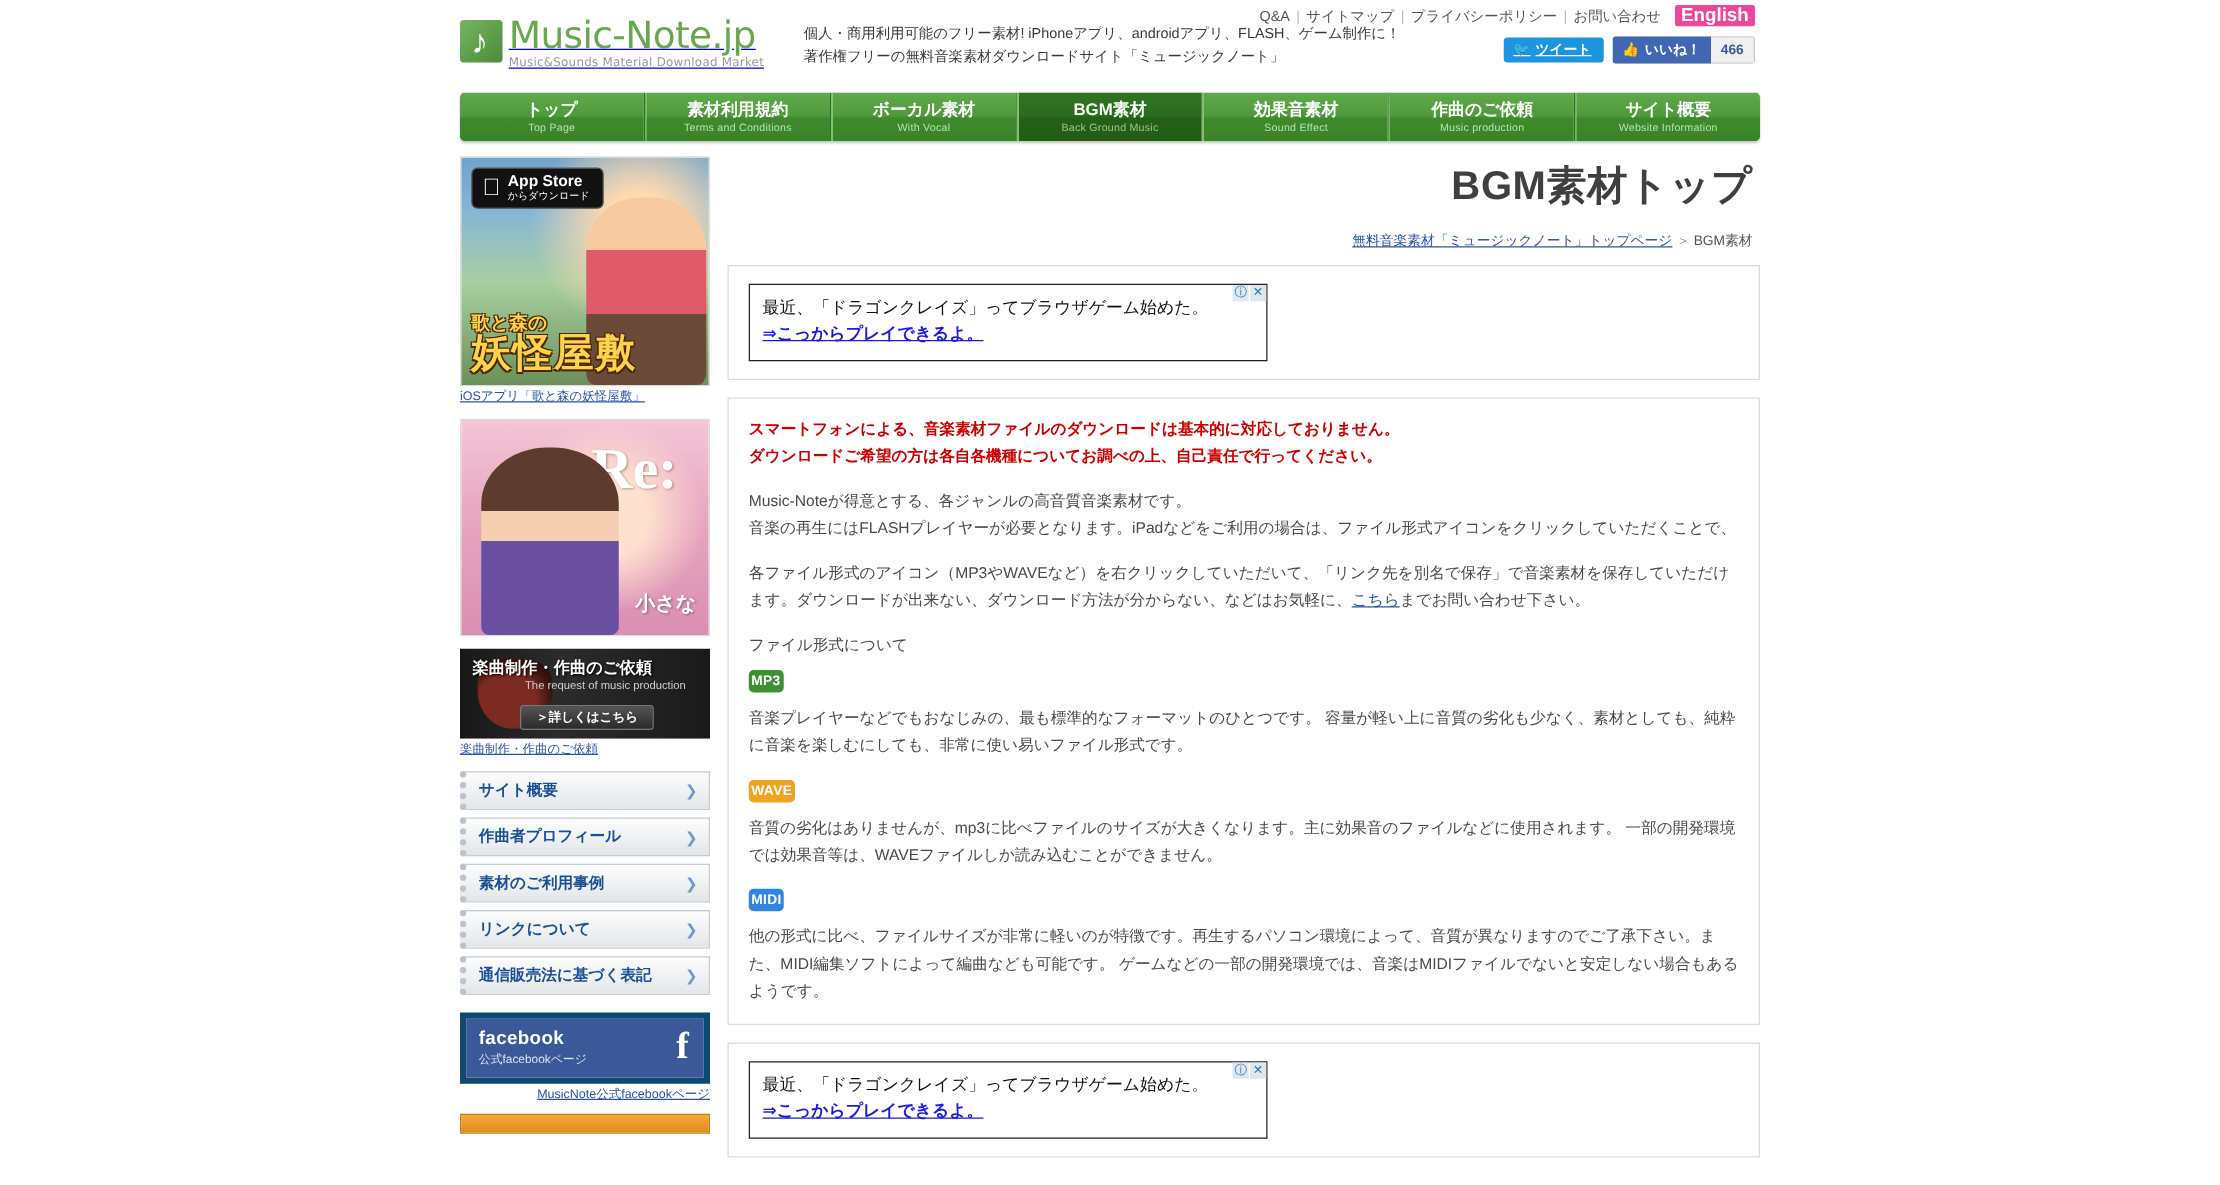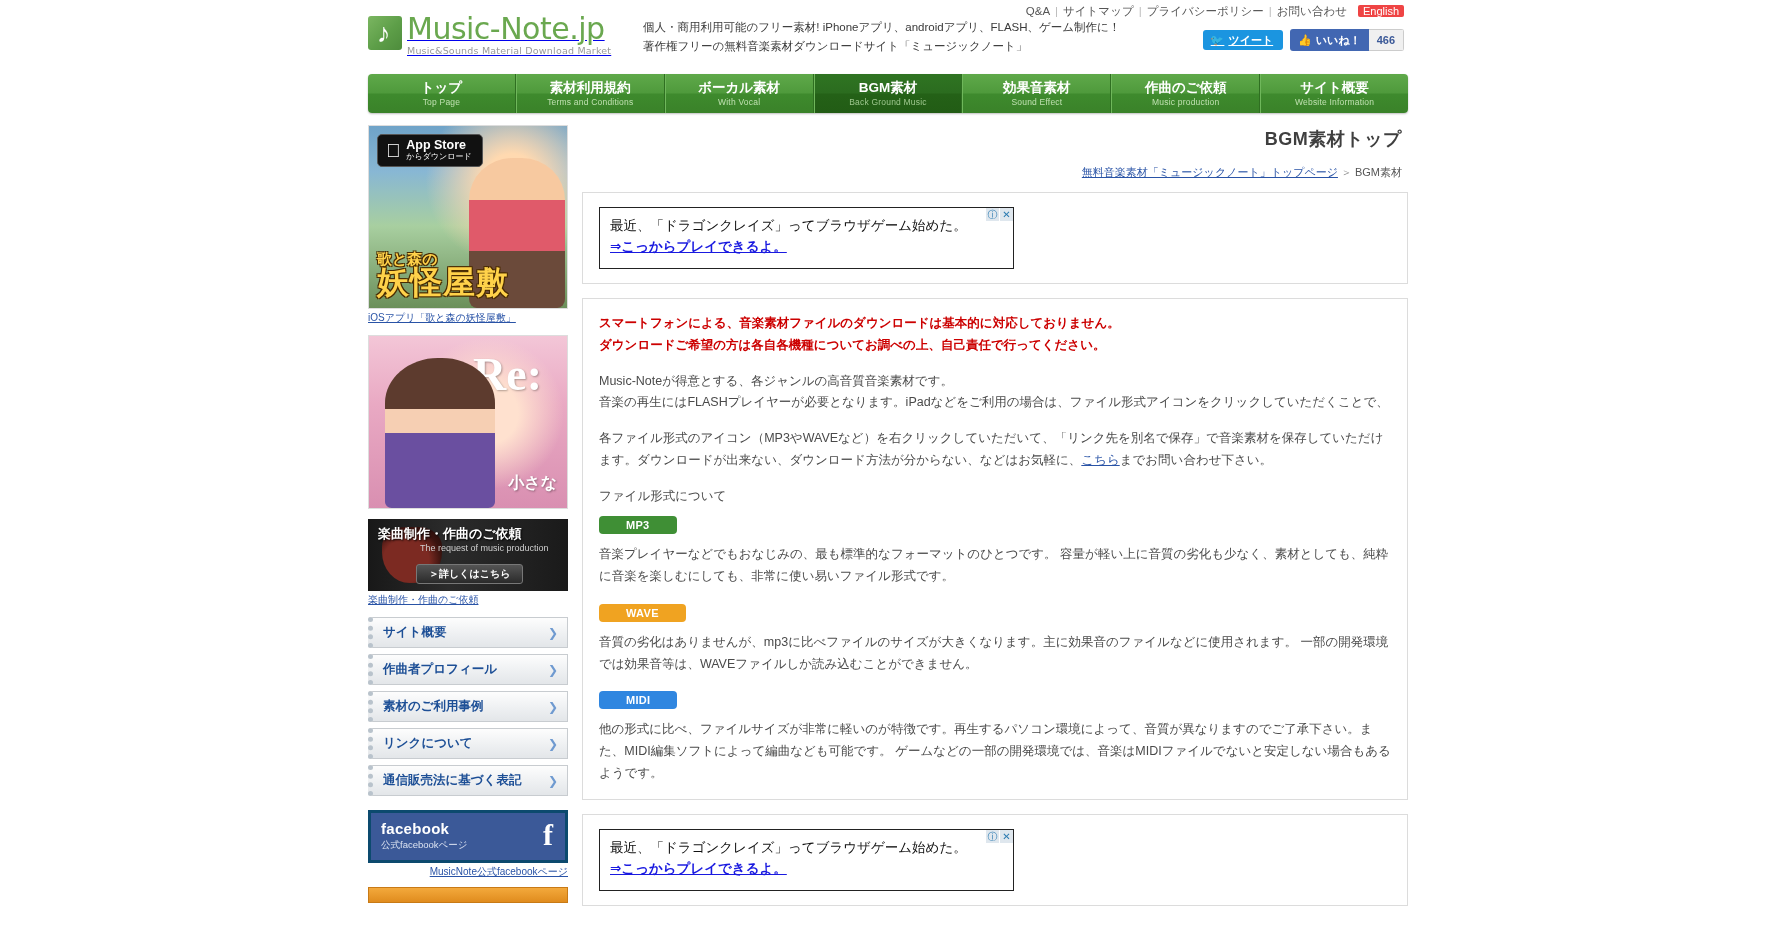--- a/index.html
+++ b/index.html
@@ -77,24 +77,24 @@
     font-size: 11.5px;
     color: #555;
     white-space: nowrap;
   }
   .toplinks a {
     color: #555; text-decoration: none; padding: 0 5px;
   }
   .toplinks .sep { color: #bbb; }
   .btn-english {
     display: inline-block;
-    background: #ef4444;
+    background: #ec4899;
     color: #fff !important;
-    font-size: 11px;
-    font-weight: normal;
+    font-size: 15px;
+    font-weight: bold;
     padding: 2px 9px 3px;
     border-radius: 2px;
     margin-left: 6px;
   }
   .social {
     position: absolute;
     right: 14px; top: 29px;
     display: flex; gap: 7px; align-items: center;
   }
   .tweet-btn {
@@ -282,21 +282,21 @@
     padding: 0 9px 0 10px;
     text-decoration: none;
   }
   .side-menu-item .sm-label {
     font-size: 12.5px; font-weight: bold; color: #1d4f96;
   }
   .side-menu-item .chev { color: #6f9ad0; font-size: 12px; }
 
   .fb-box {
     margin-top: 14px;
-    border: 3px solid #0c4a6e;
+    border: 5px solid #0c4a6e;
     background: #fff;
   }
   .fb-head {
     background: #3b5998; color: #fff;
     padding: 7px 10px 8px;
     position: relative;
   }
   .fb-head .fb-t1 { font-size: 15px; font-weight: bold; letter-spacing: .3px; }
   .fb-head .fb-t2 { font-size: 9.5px; color: #dbe2f1; margin-top: 2px; }
   .fb-head .fb-glyph {
@@ -311,21 +311,21 @@
   }
   .side-bottom-strip {
     margin-top: 8px; height: 16px;
     background: linear-gradient(to bottom,#f3a93c,#e08c1e);
     border: 1px solid #c87a16;
   }
 
   
   .page-title {
     text-align: right;
-    font-size: 18px;
+    font-size: 32px;
     font-weight: bold;
     color: #3f3f3f;
     margin: 2px 6px 0 0;
     letter-spacing: .5px;
   }
   .breadcrumb {
     text-align: right;
     font-size: 11px;
     color: #555;
     margin: 14px 6px 12px 0;
@@ -371,21 +371,21 @@
   }
   .para {
     font-size: 12.5px; color: #4a4a4a; line-height: 1.75; margin: 0 0 14px;
   }
   .para a { color: #2953a6; text-decoration: underline; }
   .para.tight { margin-bottom: 6px; }
 
   .fmt-tag {
     display: inline-block;
     color: #fff; font-size: 11px; font-weight: bold;
-    padding: 3px 27px; border-radius: 4px;
+    padding: 3px 2px; border-radius: 4px;
     margin: 2px 0 10px;
     letter-spacing: .3px;
   }
   .fmt-mp3 { background: #3f8f35; }
   .fmt-wave { background: #f0a321; text-align: right; }
   .fmt-midi { background: #2f86e0; }
 </style>
 </head>
 <body>
 

